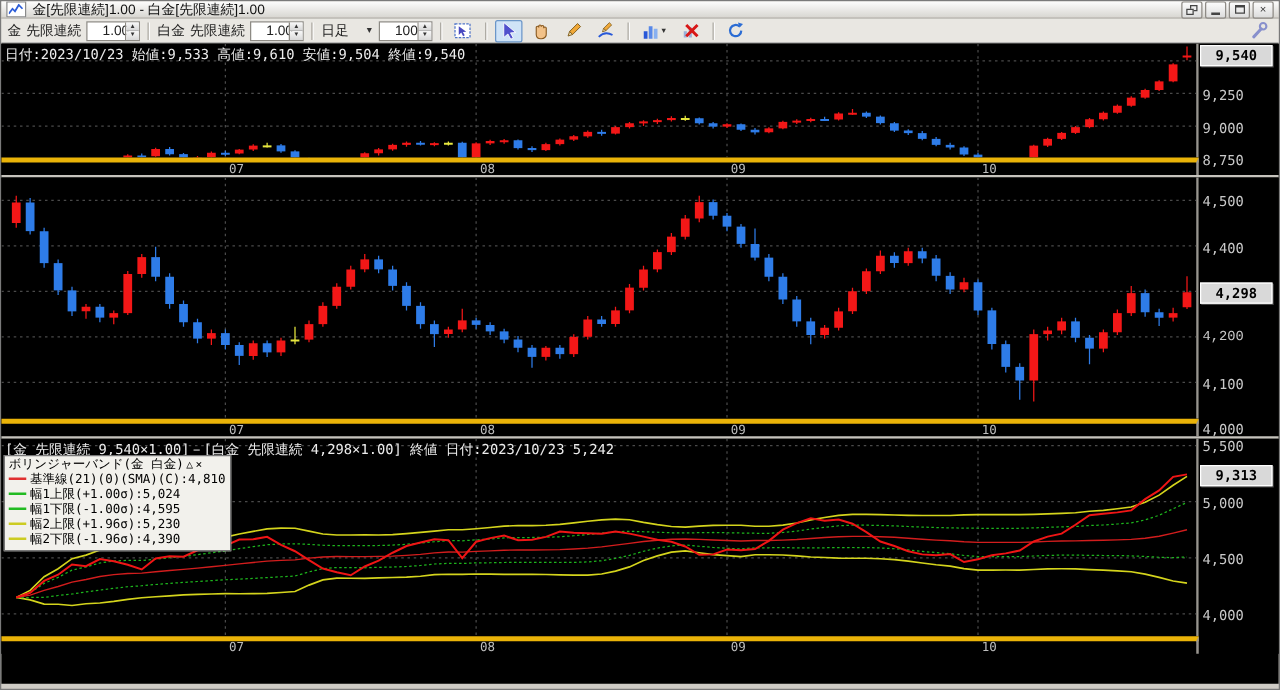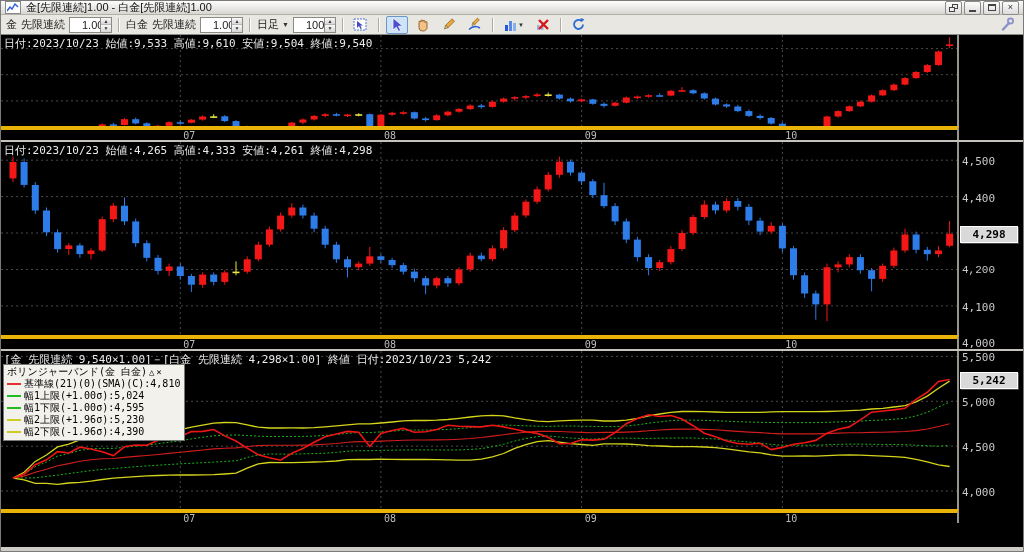--- a/index.html
+++ b/index.html
@@ -19,21 +19,21 @@
   .glyph-casc i{position:absolute;width:6px;height:5px;border:1px solid #444;background:#eee}
   .glyph-casc i:first-child{right:0;top:0}.glyph-casc i:last-child{left:0;bottom:0}
   
   .toolbar{height:20px;display:flex;align-items:center;gap:4px;padding:0 5px;background:#e9e7e2;border-bottom:1px solid #8a8a8a;font-size:11px;color:#222}
   .tsep{width:2px;height:14px;border-left:1px solid #aeaba4;border-right:1px solid #fcfcfc;margin:0 2px}
   .spin{display:flex;height:16px;border:1px solid #8d8a84;background:#fff}
   .spinval{width:30px;padding:1px 12px;font-size:11px}
   .spinbtns{display:flex;flex-direction:column;width:11px;border-left:1px solid #8d8a84}
   .sb{flex:1;background:linear-gradient(#f8f8f8,#d8d8d8);font-size:5px;line-height:6px;text-align:center;color:#333;border-bottom:1px solid #b8b8b8}
   .sb:last-child{border-bottom:none}
-  .combo{display:flex;align-items:center;gap:3px}
+  .combo{display:flex;align-items:center;gap:13px}
   .combo .dd{font-size:7px;color:#333}
   .tbtn{width:22px;height:18px;display:flex;align-items:center;justify-content:center;border:1px solid transparent;border-radius:2px}
   .tbtn.pressed{background:#cfe3f7;border:1px solid #6b96c8}
   .tbtn.wide{width:28px;gap:1px}
   .wrench{margin-left:auto}
   
   .charts{height:512px;background:#000}
   .panel{position:relative;display:grid;grid-template-columns:1fr 64px;grid-template-rows:1fr 14px;background:#000}
   .panel.sep{border-top:2px solid #c6c3bd}
   .plotwrap{position:relative;grid-row:1;grid-column:1;overflow:hidden;border-right:2px solid #98958f;background:#000}
@@ -356,20 +356,27 @@
             <rect x="911.6" y="37.0" width="7" height="6.1" fill="#f31717"></rect>
             <line x1="926.3" x2="926.3" y1="29.1" y2="37.8" stroke="#f31717"></line>
             <rect x="922.8" y="30.1" width="7" height="6.9" fill="#f31717"></rect>
             <line x1="937.5" x2="937.5" y1="15.5" y2="30.8" stroke="#f31717"></line>
             <rect x="934.0" y="16.5" width="7" height="13.6" fill="#f31717"></rect>
             <line x1="948.6" x2="948.6" y1="2.1" y2="13.2" stroke="#f31717"></line>
             <rect x="945.1" y="9.4" width="7" height="1.6" fill="#f31717"></rect>
           </svg>
         <div class="infoline">日付:2023/10/23 始値:9,533 高値:9,610 安値:9,504 終値:9,540</div>
       </div>
+      <div class="yaxis" id="y0">
+        <div class="curtag" style="top: 1.40909px;">9,540</div>
+      <div class="ylab" style="top: 34.7273px;">9,250</div>
+          <div class="ylab" style="top: 60.8636px;">9,000</div>
+          <div class="ylab" style="top: 87px;">8,750</div>
+          <div class="ylab" style="top: 113.136px;">8,500</div>
+        </div>
       <div class="xaxis" id="x0">
           <div class="xlab" style="left: 182.25px;">07</div>
           <div class="xlab" style="left: 382.95px;">08</div>
           <div class="xlab" style="left: 583.65px;">09</div>
           <div class="xlab" style="left: 784.35px;">10</div>
         </div>
     </div>
 
     <div class="panel sep" style="height:209px">
       <div class="plotwrap">
@@ -547,21 +554,20 @@
             <rect x="900.5" y="92.5" width="7" height="16.0" fill="#f31717"></rect>
             <line x1="915.1" x2="915.1" y1="89.6" y2="111.4" stroke="#2e7ce8"></line>
             <rect x="911.6" y="92.5" width="7" height="15.3" fill="#2e7ce8"></rect>
             <line x1="926.3" x2="926.3" y1="104.9" y2="118.7" stroke="#2e7ce8"></line>
             <rect x="922.8" y="107.8" width="7" height="4.4" fill="#2e7ce8"></rect>
             <line x1="937.5" x2="937.5" y1="104.1" y2="115.1" stroke="#f31717"></line>
             <rect x="934.0" y="108.5" width="7" height="3.6" fill="#f31717"></rect>
             <line x1="948.6" x2="948.6" y1="79.0" y2="105.2" stroke="#f31717"></line>
             <rect x="945.1" y="91.8" width="7" height="12.0" fill="#f31717"></rect>
           </svg>
-        <div class="infoline">日付:2023/10/23 始値:4,265 高値:4,333 安値:4,261 終値:4,298</div>
       </div>
       <div class="yaxis" id="y1">
         <div class="curtag" style="top: 83.766px;">4,298</div>
       <div class="ylab" style="top: 13.2075px;">4,500</div>
           <div class="ylab" style="top: 49.6226px;">4,400</div>
           <div class="ylab" style="top: 86.0377px;">4,300</div>
           <div class="ylab" style="top: 122.453px; font-family: Liberation Mono, monospace;">4,200</div>
           <div class="ylab" style="top: 158.868px;">4,100</div>
           <div class="ylab" style="top: 195.283px;">4,000</div>
         </div>
@@ -597,21 +603,21 @@
             <span>ボリンジャーバンド(金 白金)</span><span class="gl">△</span><span class="gl">×</span>
           </div>
         <div class="lgrow"><span class="sw" style="background: rgb(224, 48, 48);"></span><span>基準線(21)(0)(SMA)(C):4,810</span></div>
             <div class="lgrow"><span class="sw" style="background: rgb(34, 187, 34);"></span><span>幅1上限(+1.00σ):5,024</span></div>
             <div class="lgrow"><span class="sw" style="background: rgb(34, 187, 34);"></span><span>幅1下限(-1.00σ):4,595</span></div>
             <div class="lgrow"><span class="sw" style="background: rgb(204, 204, 34);"></span><span>幅2上限(+1.96σ):5,230</span></div>
             <div class="lgrow"><span class="sw" style="background: rgb(204, 204, 34);"></span><span>幅2下限(-1.96σ):4,390</span></div>
           </div>
       </div>
       <div class="yaxis" id="y2">
-        <div class="curtag" style="top: 20.5477px;">5,242</div>
+        <div class="curtag" style="top: 20.5477px;">9,313</div>
       <div class="ylab" style="top: 0.386364px;">5,500</div>
           <div class="ylab" style="top: 45.2727px;">5,000</div>
           <div class="ylab" style="top: 90.1591px;">4,500</div>
           <div class="ylab" style="top: 135.045px;">4,000</div>
         </div>
       <div class="xaxis" id="x2">
           <div class="xlab" style="left: 182.25px;">07</div>
           <div class="xlab" style="left: 382.95px;">08</div>
           <div class="xlab" style="left: 583.65px;">09</div>
           <div class="xlab" style="left: 784.35px;">10</div>

